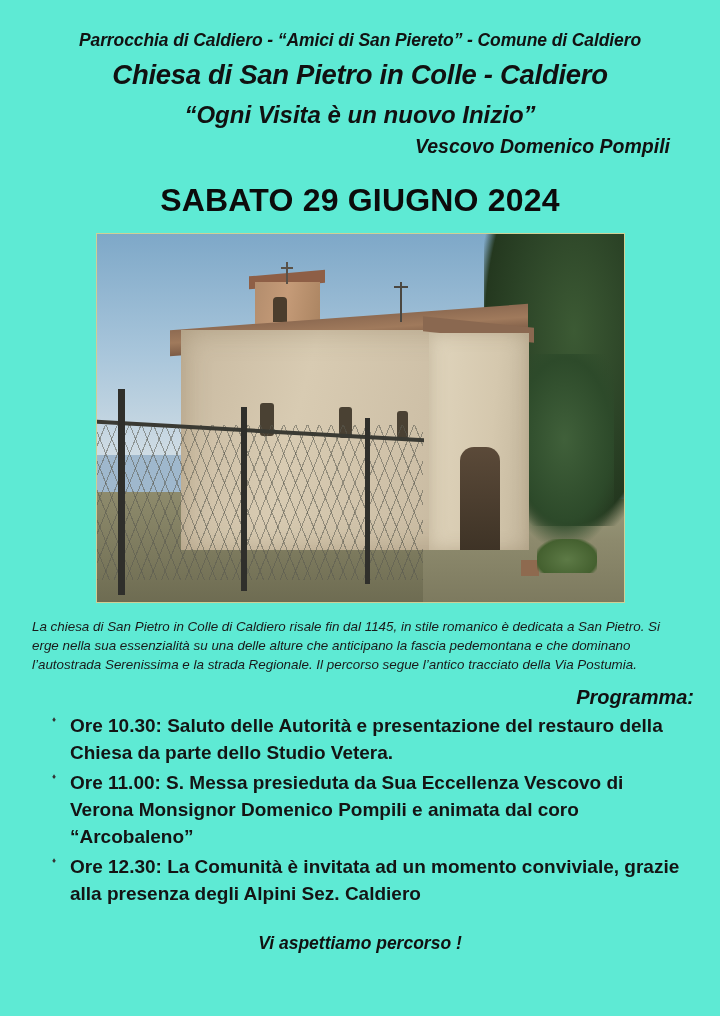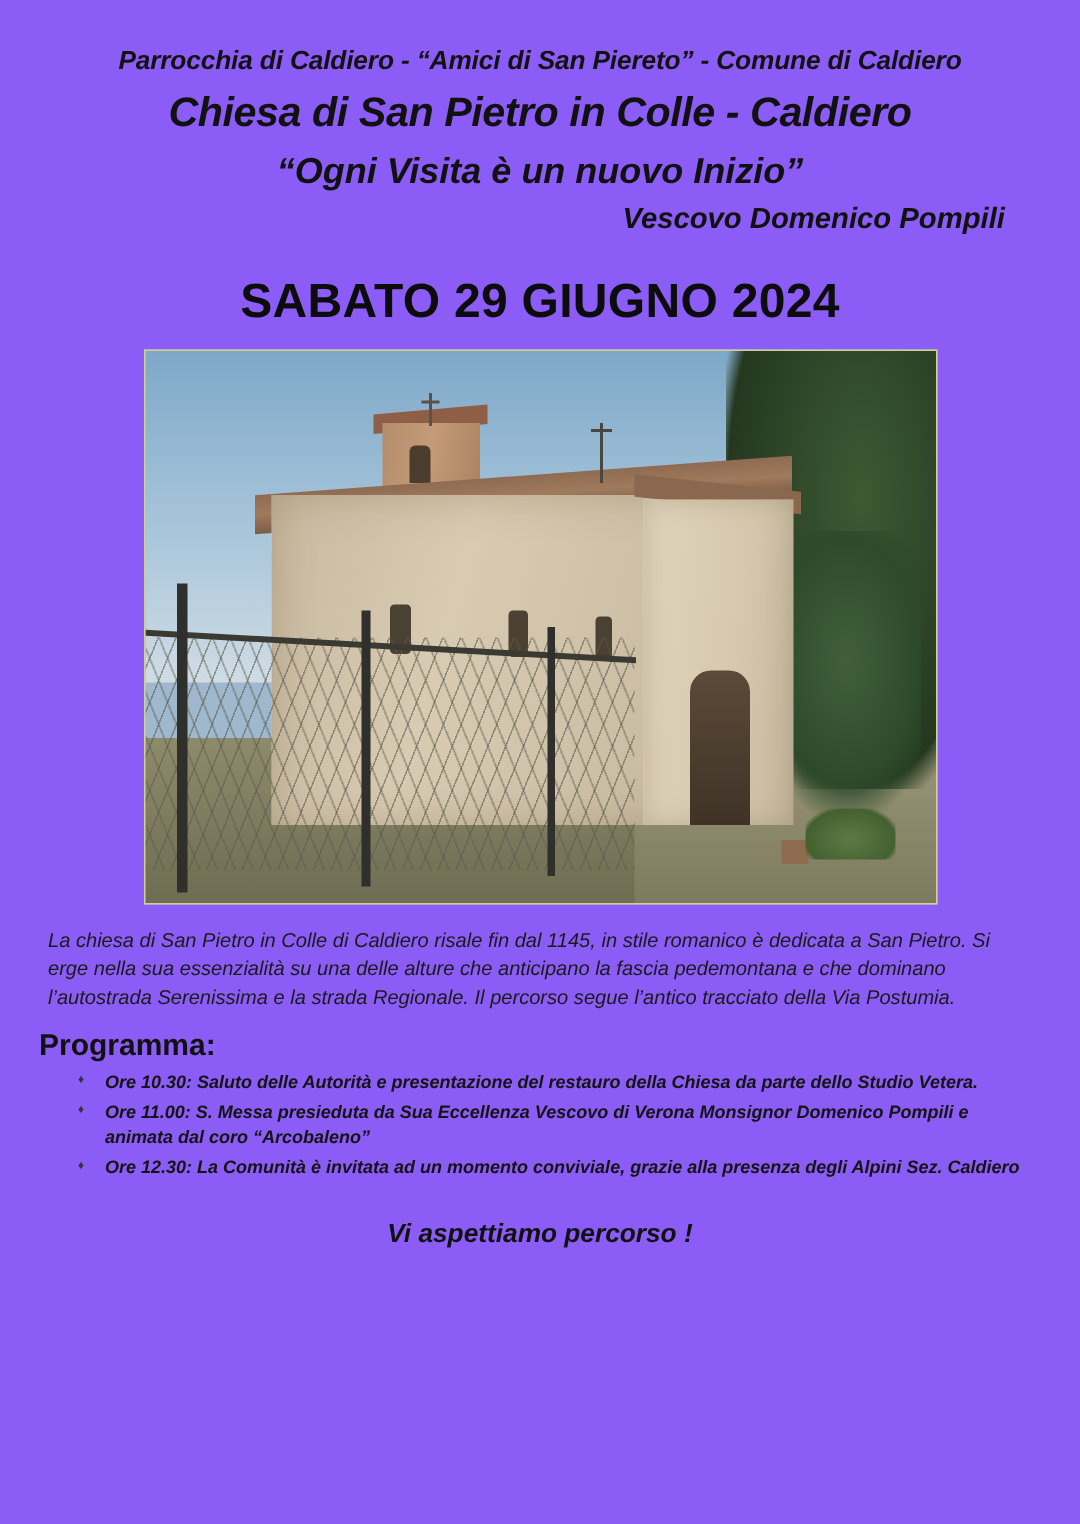--- a/index.html
+++ b/index.html
@@ -11,21 +11,21 @@
     height: 1016px;
     background: #f5f07e;
     font-family: "Liberation Sans", sans-serif;
     color: #111111;
     overflow: hidden;
   }
   .poster {
     position: relative;
     width: 720px;
     height: 1016px;
-    background: #8b5cf6;
+    background: #5eead4;
     box-sizing: border-box;
     padding: 24px 26px 10px 26px;
   }
   .header-block {
     text-align: center;
     padding: 0 18px;
   }
   .line-org {
     font-size: 17.5px;
     font-weight: bold;
@@ -322,35 +322,35 @@
     font-size: 13.4px;
     font-style: italic;
     line-height: 1.42;
     color: #1a1a1a;
     padding: 0 4px 0 6px;
   }
   .body-text p {
     margin: 0 0 2px 0;
   }
   .programma-title {
-    text-align: left;
+    text-align: right;
     font-size: 20px;
     font-weight: bold;
+    font-style: italic;
     margin: 12px 0 4px 0;
     color: #111;
   }
   .agenda {
     list-style: none;
     margin: 0;
     padding: 0 6px 0 26px;
   }
   .agenda li {
     position: relative;
-    font-size: 12px;
-    font-style: italic;
+    font-size: 19px;
     font-weight: bold;
     line-height: 1.42;
     margin-bottom: 3px;
     padding-left: 18px;
     color: #141414;
   }
   .agenda li:before {
     content: "\2666";
     position: absolute;
     left: 0;

